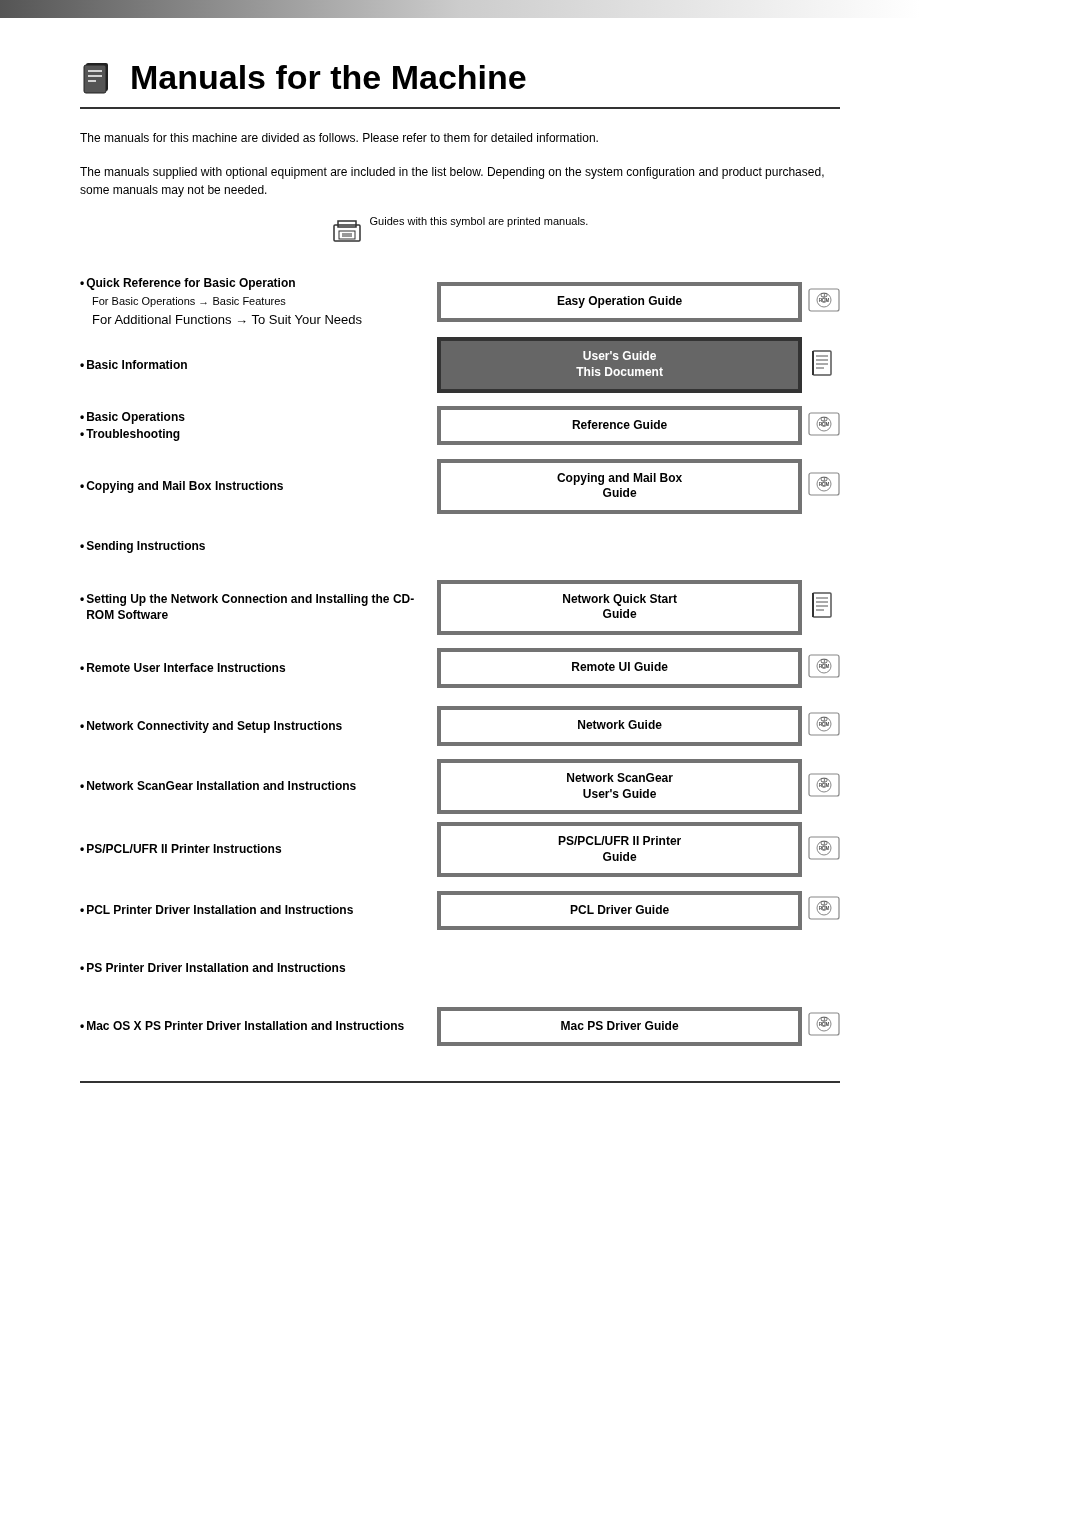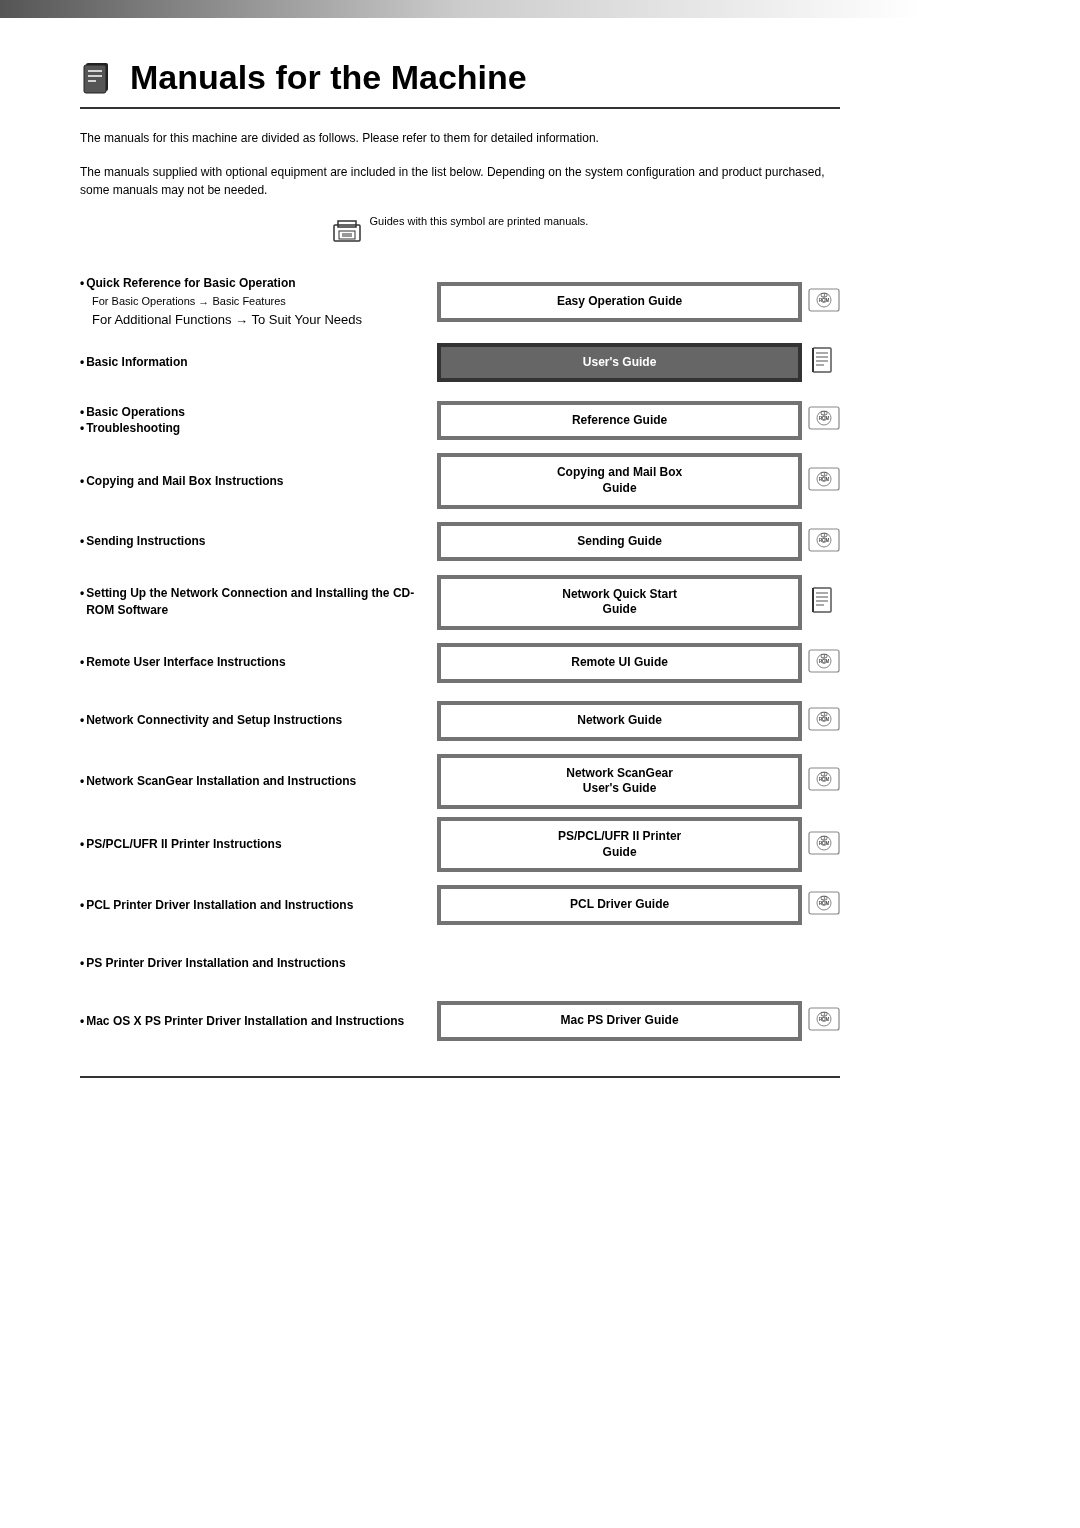--- a/index.html
+++ b/index.html
@@ -211,20 +211,21 @@
         <div class="single-row">
           <div class="left-desc">
             <div style="display: flex; align-items: flex-start;">
               <span style="margin-right: 2px; flex-shrink: 0;">• </span>
               <span>Basic Information</span>
             </div>
           </div>
           <div class="right-guide">
             <div class="guide-box highlighted">
               <div>User's Guide</div>
+              <div>This Document</div>
             </div>
             <div><svg width="32" height="32" viewBox="0 0 32 32">
     <rect x="5" y="4" width="18" height="24" rx="1" fill="none" stroke="#555" stroke-width="1.5"></rect>
     <line x1="5" y1="4" x2="5" y2="28" stroke="#333" stroke-width="2"></line>
     <line x1="8" y1="9" x2="20" y2="9" stroke="#555" stroke-width="1"></line>
     <line x1="8" y1="13" x2="20" y2="13" stroke="#555" stroke-width="1"></line>
     <line x1="8" y1="17" x2="20" y2="17" stroke="#555" stroke-width="1"></line>
     <line x1="8" y1="21" x2="16" y2="21" stroke="#555" stroke-width="1"></line>
   </svg></div>
           </div>
@@ -272,30 +273,20 @@
   </svg></div>
           </div>
         </div>
         <div class="single-row">
           <div class="left-desc">
             <div style="display: flex; align-items: flex-start;">
               <span style="margin-right: 2px; flex-shrink: 0;">• </span>
               <span>Sending Instructions</span>
             </div>
           </div>
-          <div class="right-guide">
-            <div class="guide-box">Sending Guide</div>
-            <div><svg width="32" height="28" viewBox="0 0 32 28">
-    <rect x="1" y="3" width="30" height="22" rx="2" fill="none" stroke="#888" stroke-width="1.2"></rect>
-    <circle cx="16" cy="14" r="7" fill="none" stroke="#888" stroke-width="1"></circle>
-    <circle cx="16" cy="14" r="2.5" fill="none" stroke="#888" stroke-width="1"></circle>
-    <text x="16" y="10.5" text-anchor="middle" font-size="5" font-weight="bold" fill="#555">CD</text>
-    <text x="16" y="15.5" text-anchor="middle" font-size="4.5" font-weight="bold" fill="#555">ROM</text>
-  </svg></div>
-          </div>
         </div>
         <div class="single-row">
           <div class="left-desc">
             <div style="display: flex; align-items: flex-start;">
               <span style="margin-right: 2px; flex-shrink: 0;">• </span>
               <span>Setting Up the Network Connection and Installing the CD-ROM Software</span>
             </div>
           </div>
           <div class="right-guide">
             <div class="guide-box">

